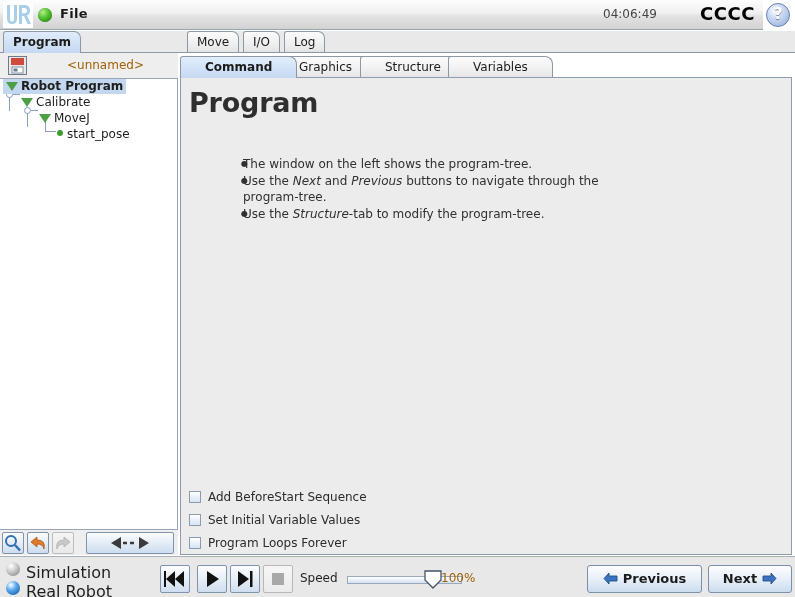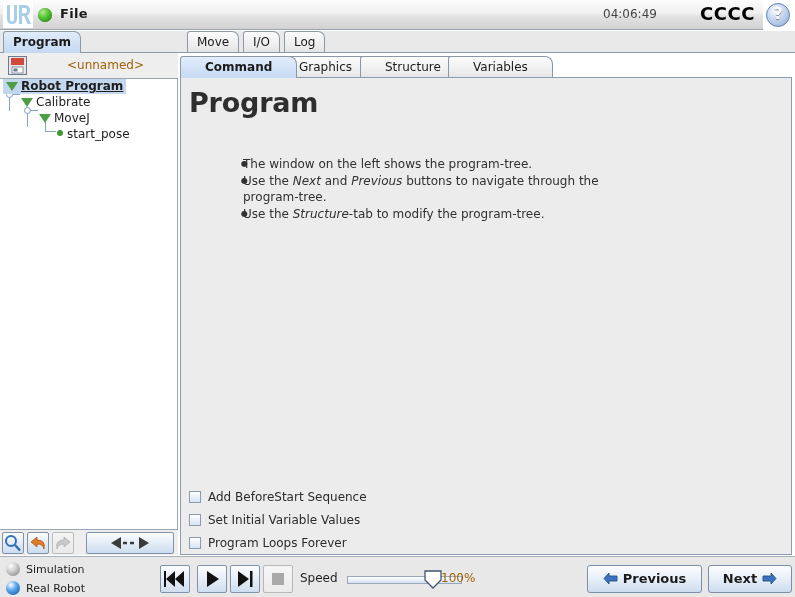--- a/index.html
+++ b/index.html
@@ -319,21 +319,21 @@
     border-radius: 50%;
   }
   .sphere.off {
     background: radial-gradient(circle at 35% 28%, #ffffff 0%, #c9c9c9 45%, #787878 100%);
   }
   .sphere.on {
     background: radial-gradient(circle at 35% 28%, #ffffff 0%, #5aa8ef 40%, #0a4c96 100%);
   }
   .modelabel {
     position: absolute;
-    font-size: 11px;
+    font-size: 16px;
     color: #1f1f1f;
   }
   .pbtn {
     position: absolute;
     top: 565px;
     width: 30px; height: 28px;
     box-sizing: border-box;
     border: 1px solid #7f93ad;
     border-radius: 2px;
     background: linear-gradient(to bottom, #fdfdfe 0%, #e6eef7 50%, #cfdeef 100%);
@@ -429,21 +429,21 @@
     <div class="vline" style="left:9px;  top:17px; height:15px;"></div>
     <div class="hline" style="left:13px; top:15px; width:7px;"></div>
     <div class="vline" style="left:27px; top:33px; height:15px;"></div>
     <div class="hline" style="left:31px; top:31px; width:7px;"></div>
     <div class="vline" style="left:45px; top:40px; height:13px;"></div>
     <div class="hline" style="left:45px; top:52px; width:11px;"></div>
 
     <div class="handle" style="left:6px;  top:12px;"></div>
     <div class="handle" style="left:24px; top:28px;"></div>
 
-    <div class="tnode sel" style="left:3px; top:-1px; padding:0 3px;text-decoration:underline;">
+    <div class="tnode sel" style="left:3px; top:-1px; padding:0 3px;">
       <span class="tri"></span><span>Robot Program</span>
     </div>
 
     <div class="tnode" style="left:21px; top:15px;">
       <span class="tri"></span><span>Calibrate</span>
     </div>
 
     <div class="tnode" style="left:39px; top:31px;">
       <span class="tri"></span><span>MoveJ</span>
     </div>

